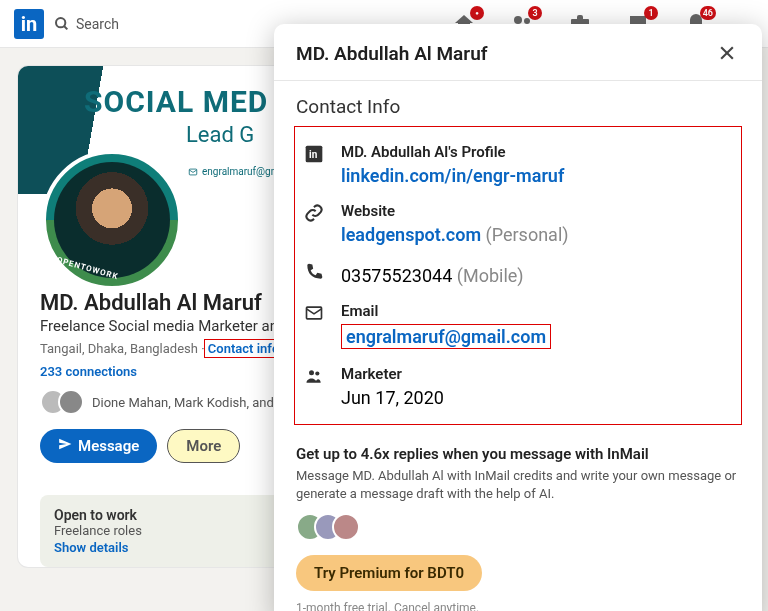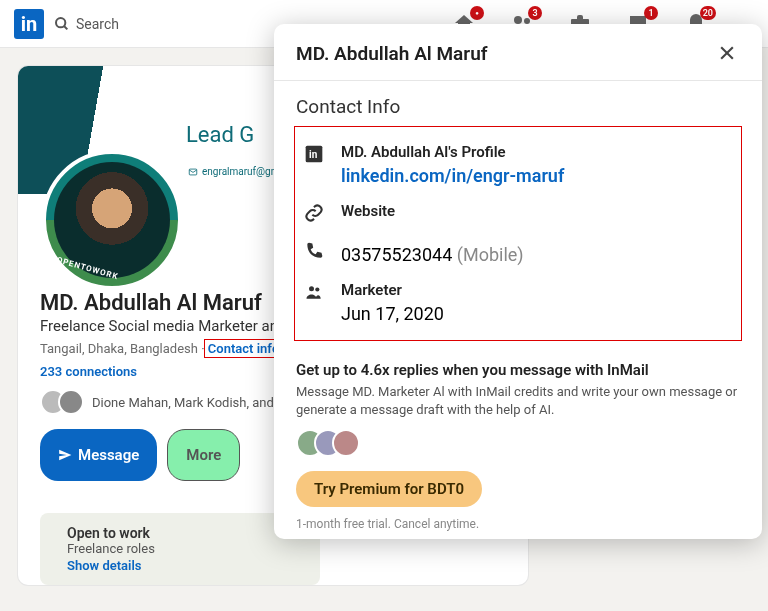--- a/index.html
+++ b/index.html
@@ -37,24 +37,24 @@
   .headline{font-size:15px;color:#333;margin-top:2px;}
   .loc-line{font-size:13px;color:#6b6b6b;margin-top:6px;}
   .contact-link{color:var(--li-blue);font-weight:600;}
   .red-box1{position:absolute;border:1px solid #d00;}
   .conns{color:var(--li-blue);font-size:13px;font-weight:600;margin-top:8px;}
   .mutuals{display:flex;align-items:center;gap:8px;margin-top:10px;font-size:13px;color:#555;}
   .mutual-avs{display:flex;}
   .mutual-avs span{width:26px;height:26px;border-radius:50%;border:2px solid #fff;background:#bbb;display:block;}
   .mutual-avs span:nth-child(2){margin-left:-8px;background:#888;}
   .actions{display:flex;gap:10px;margin-top:14px;}
-  .btn-msg{background:var(--li-blue);color:#fff;border:none;border-radius:18px;padding:17px 18px;font-size:15px;font-weight:600;display:flex;align-items:center;gap:6px;}
-  .btn-more{background:#86efac;border:1px solid #555;border-radius:18px;padding:7px 18px;font-size:15px;color:#555;font-weight:600;}
+  .btn-msg{background:var(--li-blue);color:#fff;border:none;border-radius:18px;padding:8px 18px;font-size:15px;font-weight:600;display:flex;align-items:flex-start;gap:6px;}
+  .btn-more{background:#fef9c3;border:1px solid #555;border-radius:18px;padding:7px 18px;font-size:15px;color:#555;font-weight:600;}
   
-  .otw{margin:14px 22px 0 22px;background:#eef0e9;border-radius:8px;padding:12px 27px;width:280px;}
+  .otw{margin:14px 22px 0 22px;background:#eef0e9;border-radius:8px;padding:12px 14px;width:280px;}
   .otw-title{font-size:14px;font-weight:600;color:#333;}
   .otw-sub{font-size:13px;color:#555;}
   .otw-link{font-size:13px;color:var(--li-blue);font-weight:600;margin-top:2px;}
   .modal{position:absolute;top:24px;right:6px;width:488px;background:#fff;border-radius:10px;box-shadow:0 4px 28px #00000040;padding:0;}
   .m-head{display:flex;justify-content:space-between;align-items:center;padding:16px 22px 14px 22px;}
   .m-title{font-size:19px;font-weight:600;color:#202020;}
   .m-close{width:26px;height:26px;display:flex;align-items:center;justify-content:center;color:#555;cursor:pointer;}
   .m-hr{height:1px;background:#e6e6e6;margin:0;}
   .m-sec-title{font-size:19px;color:#333;padding:14px 22px 4px 22px;}
   .ci-wrap{margin:4px 20px 2px 20px;border:1px solid #d00;padding:6px 2px 10px 2px;}
@@ -114,27 +114,28 @@
     <div class="nav-icon">
       <svg width="24" height="24" viewBox="0 0 24 24" fill="#666">
           <path d="M4 4h16v12H9l-5 4z"></path>
         </svg>
       <span class="badge">1</span>
     </div>
     <div class="nav-icon">
       <svg width="24" height="24" viewBox="0 0 24 24" fill="#666">
           <path d="M12 2a6 6 0 016 6v5l2 3H4l2-3V8a6 6 0 016-6zm0 20a2.5 2.5 0 002.5-2.5h-5A2.5 2.5 0 0012 22z"></path>
         </svg>
-      <span class="badge">20</span>
+      <span class="badge">46</span>
     </div>
   </div>
 </div>
 
 <div class="card">
   <div class="banner">
+    <div class="banner-title">SOCIAL MED</div>
     <div class="banner-sub">Lead G</div>
     <div class="banner-email">
       <svg width="10" height="10" viewBox="0 0 24 24" fill="none" stroke="#0f6c78" stroke-width="2">
           <rect x="3" y="5" width="18" height="14" rx="2"></rect>
           <path d="M3 7l9 6 9-6"></path>
         </svg>
       <span>engralmaruf@gm</span>
     </div>
   </div>
 
@@ -210,57 +211,75 @@
 
     <div class="ci-row">
       <div class="ci-icon">
         <svg width="20" height="20" viewBox="0 0 24 24" fill="none" stroke="#333" stroke-width="2.5">
             <path d="M10 14a5 5 0 007 0l3-3a5 5 0 00-7-7l-1 1"></path>
             <path d="M14 10a5 5 0 00-7 0l-3 3a5 5 0 007 7l1-1"></path>
           </svg>
       </div>
       <div>
         <div class="ci-label">Website</div>
+        <div class="ci-val">
+          <span class="link">leadgenspot.com</span>
+          <span class="muted">(Personal)</span>
+        </div>
       </div>
     </div>
 
     <div class="ci-row">
       <div class="ci-icon">
         <svg width="20" height="20" viewBox="0 0 24 24" fill="#333">
             <path d="M6 2l4 1 1 5-3 2c1 3 3 5 6 6l2-3 5 1 1 4c0 1-1 2-2 2C10 20 4 14 4 4c0-1 1-2 2-2z"></path>
           </svg>
       </div>
       <div>
         <div class="ci-val">
           <span>03575523044</span>
           <span class="muted">(Mobile)</span>
         </div>
       </div>
     </div>
 
+    <div class="ci-row">
+      <div class="ci-icon">
+        <svg width="20" height="20" viewBox="0 0 24 24" fill="none" stroke="#333" stroke-width="2">
+            <rect x="3" y="5" width="18" height="14" rx="1"></rect>
+            <path d="M3 7l9 6 9-6"></path>
+          </svg>
+      </div>
+      <div>
+        <div class="ci-label">Email</div>
+        <div class="ci-val">
+          <span class="email-box"><span class="link">engralmaruf@gmail.com</span></span>
+        </div>
+      </div>
+    </div>
 
     <div class="ci-row">
       <div class="ci-icon">
         <svg width="20" height="20" viewBox="0 0 24 24" fill="#333">
             <circle cx="9" cy="8" r="3"></circle>
             <circle cx="16" cy="9" r="2.5"></circle>
             <path d="M3 20c0-3 3-5 6-5s6 2 6 5zm11 0c0-2 1.5-4 3-4s3 2 3 4z"></path>
           </svg>
       </div>
       <div>
         <div class="ci-label">Marketer</div>
         <div class="ci-val"><span>Jun 17, 2020</span></div>
       </div>
     </div>
 
   </div>
 
   <div class="premium">
     <div class="p-title">Get up to 4.6x replies when you message with InMail</div>
-    <div class="p-sub">Message MD. Marketer Al with InMail credits and write your own message or generate a message draft with the help of AI.</div>
+    <div class="p-sub">Message MD. Abdullah Al with InMail credits and write your own message or generate a message draft with the help of AI.</div>
     <div class="p-avrow">
       <div class="avs">
           <span></span>
           <span></span>
           <span></span>
         </div>
     </div>
     <button class="p-btn">Try Premium for BDT0</button>
     <div class="p-foot">1-month free trial. Cancel anytime.</div>
   </div>

